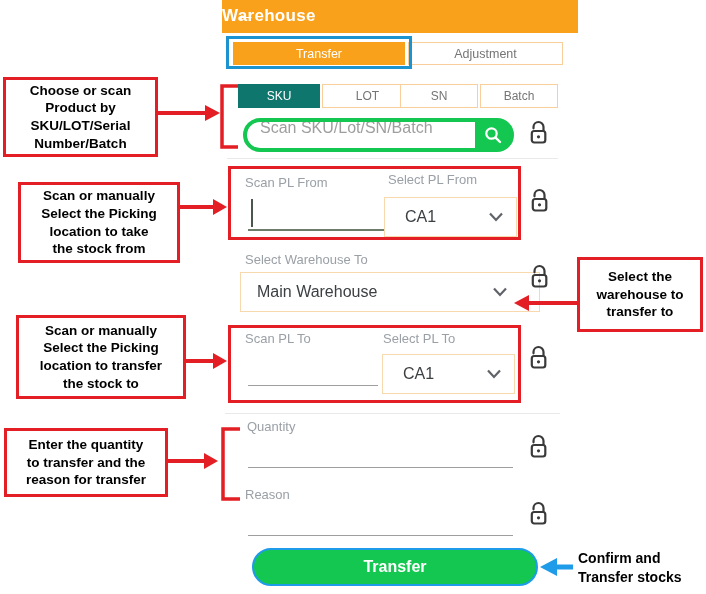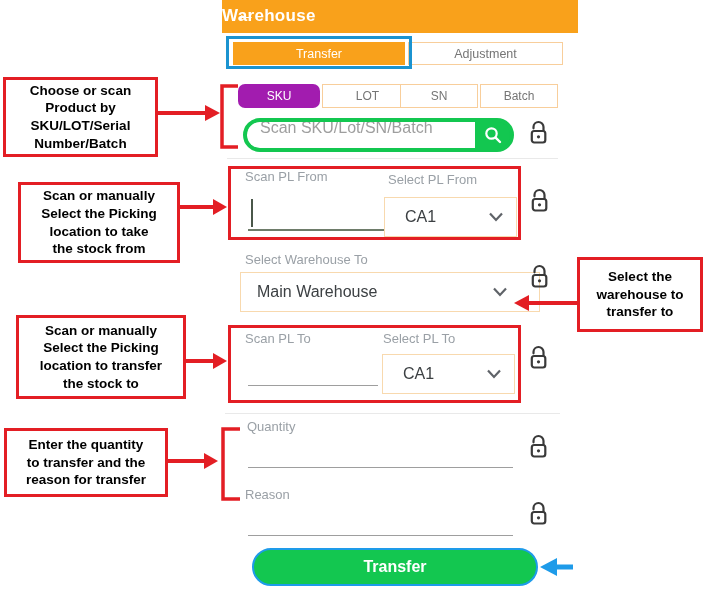--- a/index.html
+++ b/index.html
@@ -15,21 +15,21 @@
     left:0; top:0; width:356px; height:33px; background:#F9A11B;
     display:flex; align-items:center;
   }
   #back-icon { position:absolute; left:13px; top:2px; color:#fff; font-size:21px; font-weight:bold; cursor:pointer; }
   #app-title { position:absolute; left:0; right:0; top:6px; color:#fff; font-size:17px; font-weight:bold; letter-spacing:.3px; }
   .toptab { height:23px; display:flex; align-items:center; justify-content:center; font-size:12.5px; cursor:pointer; }
   .toptab.active { background:#F9A11B; color:#fff; }
   .toptab.inactive { background:#fff; color:#757575; border:1px solid #F8CE9B; }
   #tab-highlight { left:226px; top:36px; width:186px; height:33px; border:3px solid #1B93D0; position:absolute; pointer-events:none; }
   .ptab { height:24px; display:flex; align-items:center; justify-content:center; font-size:12px; cursor:pointer; }
-  .ptab.active { background:#a21caf; color:#fff;border-radius:7px; }
+  .ptab.active { background:#0f766e; color:#fff; }
   .ptab.inactive { background:#fff; color:#757575; border:1px solid #F8CE9B; }
   #search-pill {
     left:21px; top:118px; width:271px; height:34px; border:4px solid #13C750; border-radius:17px;
     background:#13C750; display:flex; overflow:hidden;
   }
   #search-input {
     flex:1; border:none; outline:none; background:#fff; font-size:16px; color:#3c4043;
     padding:0 8px 15px 13px; border-radius:12px 0 0 12px; font-family:"Liberation Sans",sans-serif;
   }
   #search-input::placeholder { color:#9e9e9e; opacity:1; }
@@ -90,21 +90,21 @@
       <div id="search-btn">
         <svg width="20" height="20" viewBox="0 0 20 20">
           <circle cx="8.5" cy="8.5" r="5.2" fill="none" stroke="#fff" stroke-width="2.2"></circle>
           <line x1="12.6" y1="12.6" x2="17" y2="17" stroke="#fff" stroke-width="2.4" stroke-linecap="round"></line>
         </svg>
       </div>
     </div>
 
     <div class="divider abs" style="left:5px; top:158px; width:331px;"></div>
 
-    <div class="field-label abs" style="left:23px; top:169px;">Scan PL From</div>
+    <div class="field-label abs" style="left:23px; top:175px;">Scan PL From</div>
     <input class="uline-input abs" style="left: 26px; top: 198px; width: 226px; height: 33px; border-bottom: 2px solid rgb(110, 124, 106);">
     <div class="abs" style="left:29px; top:199px; width:2px; height:28px; background:#4a574a;"></div>
     <div class="field-label abs" style="left:166px; top:172px;">Select PL From</div>
     <div class="dropdown abs" style="left:162px; top:197px; width:133px; height:40px; padding:0 12px 0 20px;">
       <span class="val">CA1</span>
       <svg class="chev" width="16" height="10" viewBox="0 0 16 10">
         <polyline points="2,1.5 8,8 14,1.5" fill="none" stroke="#5f6368" stroke-width="2.2"></polyline>
       </svg>
     </div>
 
@@ -195,20 +195,22 @@
   <div class="callout" style="left:16px; top:315px; width:170px; height:84px;">Scan or manually
 Select the Picking
 location to transfer
 the stock to</div>
   <div class="callout" style="left:4px; top:428px; width:164px; height:69px;">Enter the quantity
 to transfer and the
 reason for transfer</div>
   <div class="callout" style="left:577px; top:257px; width:126px; height:75px;">Select the
 warehouse to
 transfer to</div>
+  <div class="callout-plain" style="left:578px; top:549px; width:128px;">Confirm and
+Transfer stocks</div>
 
   <svg id="overlay">
 
     <line x1="158" y1="113" x2="205" y2="113" stroke="#E31E24" stroke-width="4"></line>
     <polygon points="205,105 205,121 220,113" fill="#E31E24"></polygon>
     <path d="M238 86 H222 V147 H238" fill="none" stroke="#E31E24" stroke-width="3.5"></path>
 
     <line x1="180" y1="207" x2="213" y2="207" stroke="#E31E24" stroke-width="4"></line>
     <polygon points="213,199 213,215 227,207" fill="#E31E24"></polygon>
 

